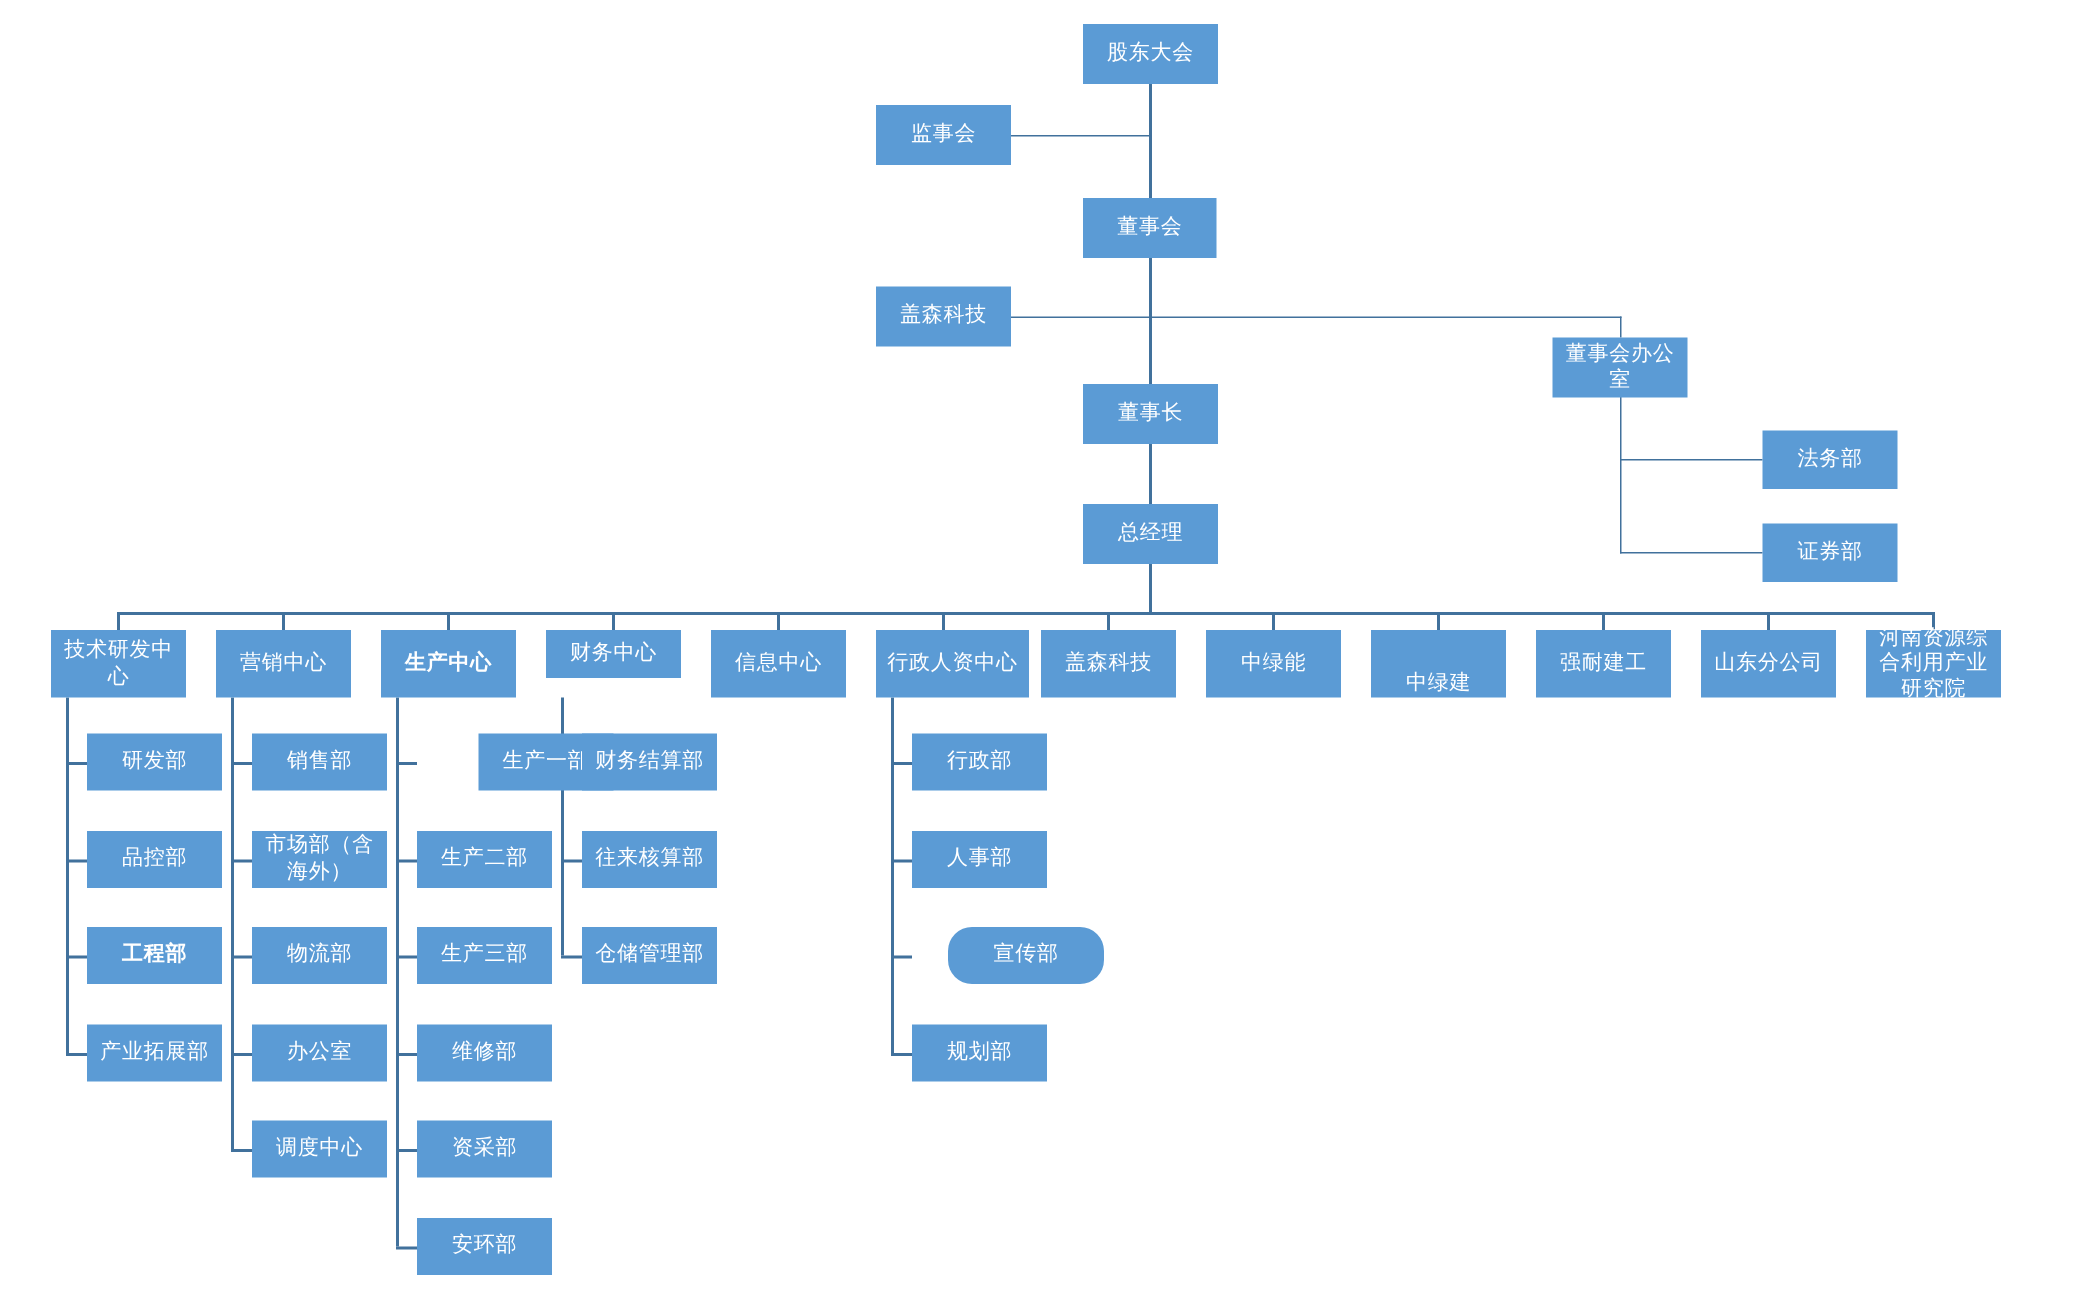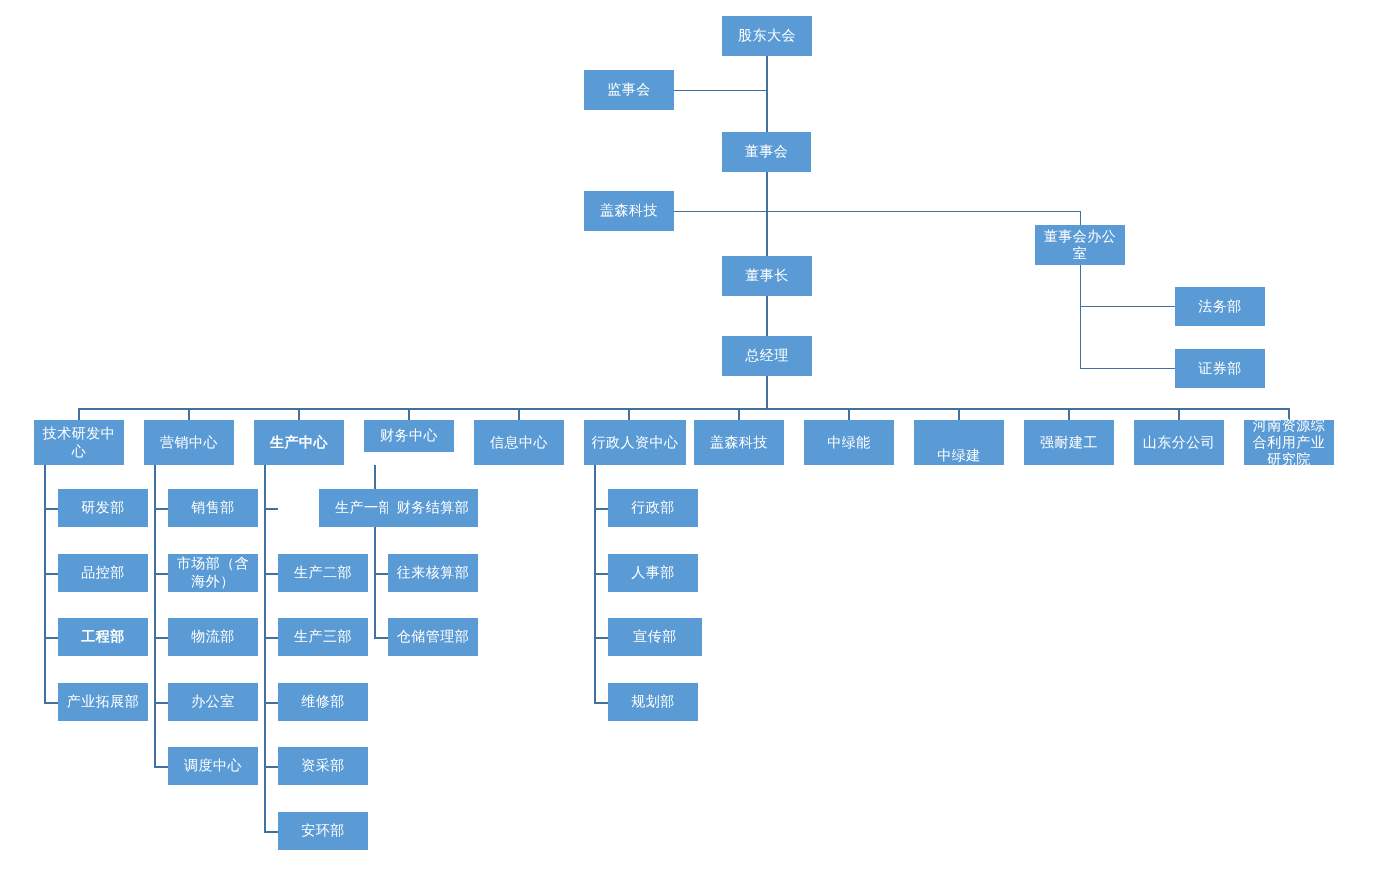--- a/index.html
+++ b/index.html
@@ -210,21 +210,21 @@
       <div class="conn v thick" style="left: 594px; top: 465px; height: 236.5px;"></div>
       <div class="conn h thick" style="left: 594px; top: 508px; width: 14px;"></div>
       <div class="node" style="left: 608px; top: 489px; width: 90px; height: 38px;">
         <span class="node-label">行政部</span>
       </div>
       <div class="conn h thick" style="left: 594px; top: 572.5px; width: 14px;"></div>
       <div class="node" style="left: 608px; top: 553.5px; width: 90px; height: 38px;">
         <span class="node-label">人事部</span>
       </div>
       <div class="conn h thick" style="left: 594px; top: 637px; width: 14px;"></div>
-      <div class="node" style="left: 608px; top: 618px; width: 94px; height: 38px;">
+      <div class="node" style="left: 632px; top: 618px; width: 104px; height: 38px; border-radius: 16px;">
         <span class="node-label">宣传部</span>
       </div>
       <div class="conn h thick" style="left: 594px; top: 701.5px; width: 14px;"></div>
       <div class="node" style="left: 608px; top: 682.5px; width: 90px; height: 38px;">
         <span class="node-label">规划部</span>
       </div>
       <div class="conn v thick" style="left: 738px; top: 408px; height: 12px;"></div>
       <div class="node" style="left: 694px; top: 420px; width: 90px; height: 45px;">
         <span class="node-label">盖森科技</span>
       </div>

